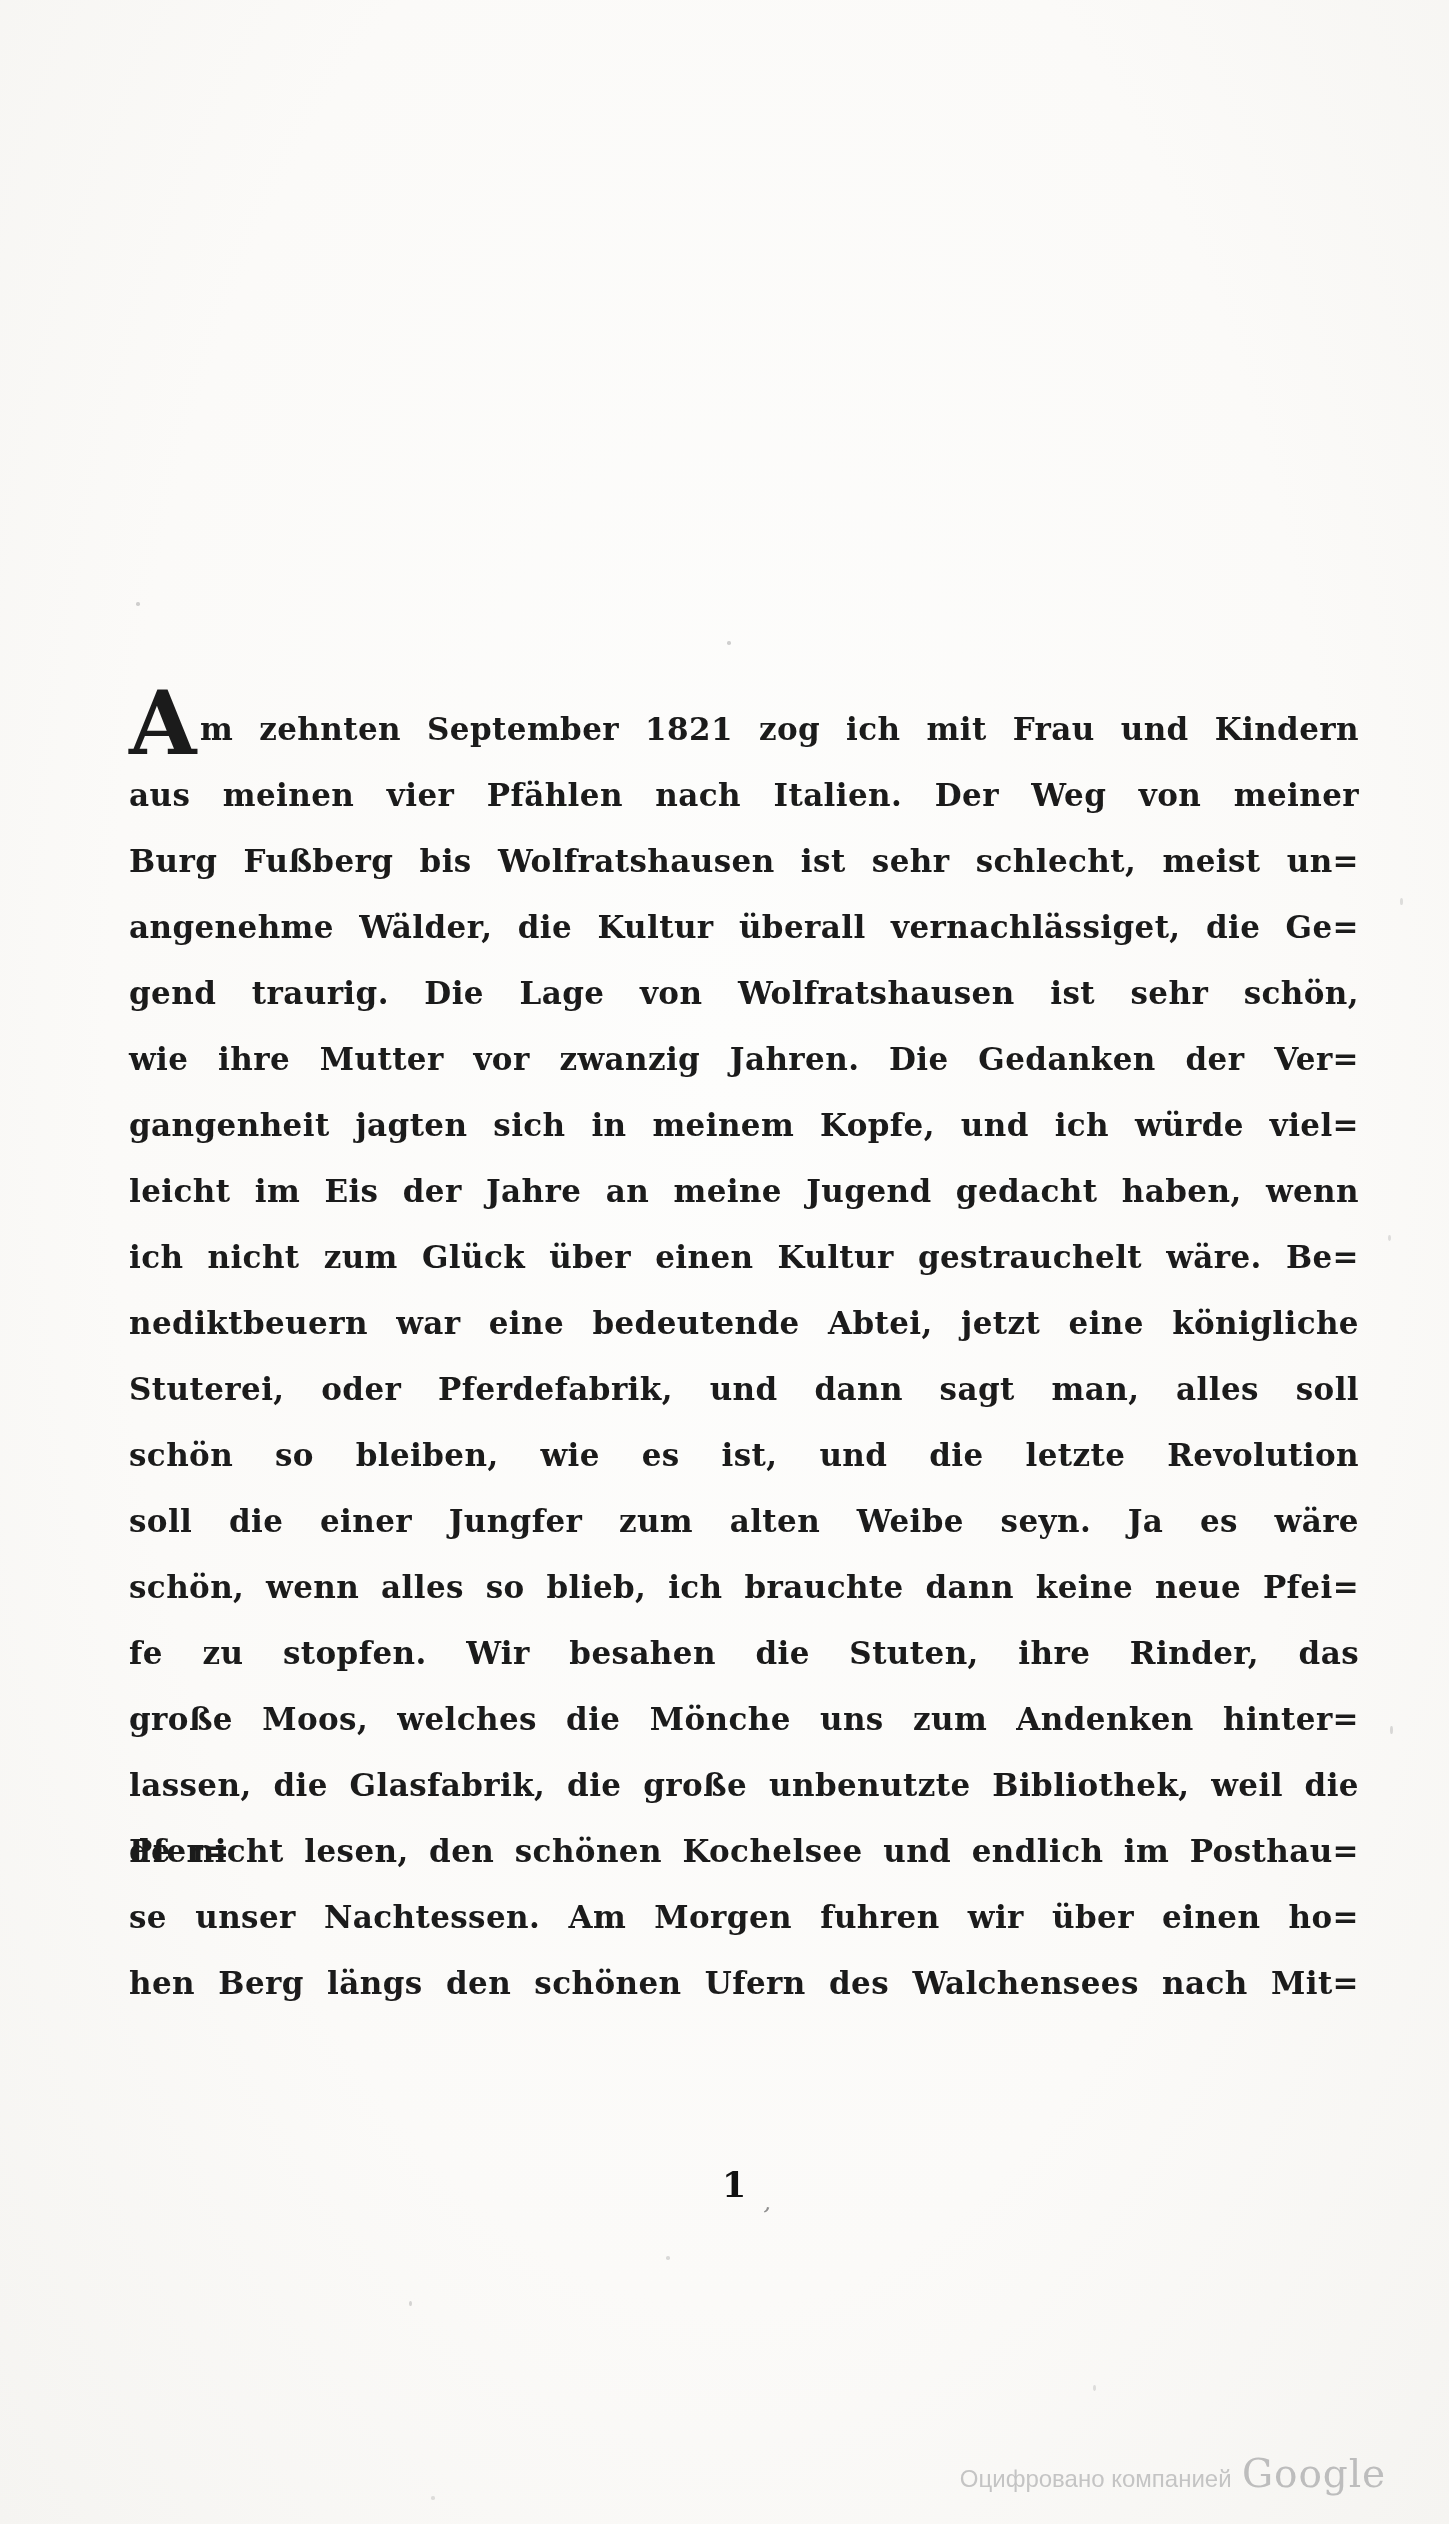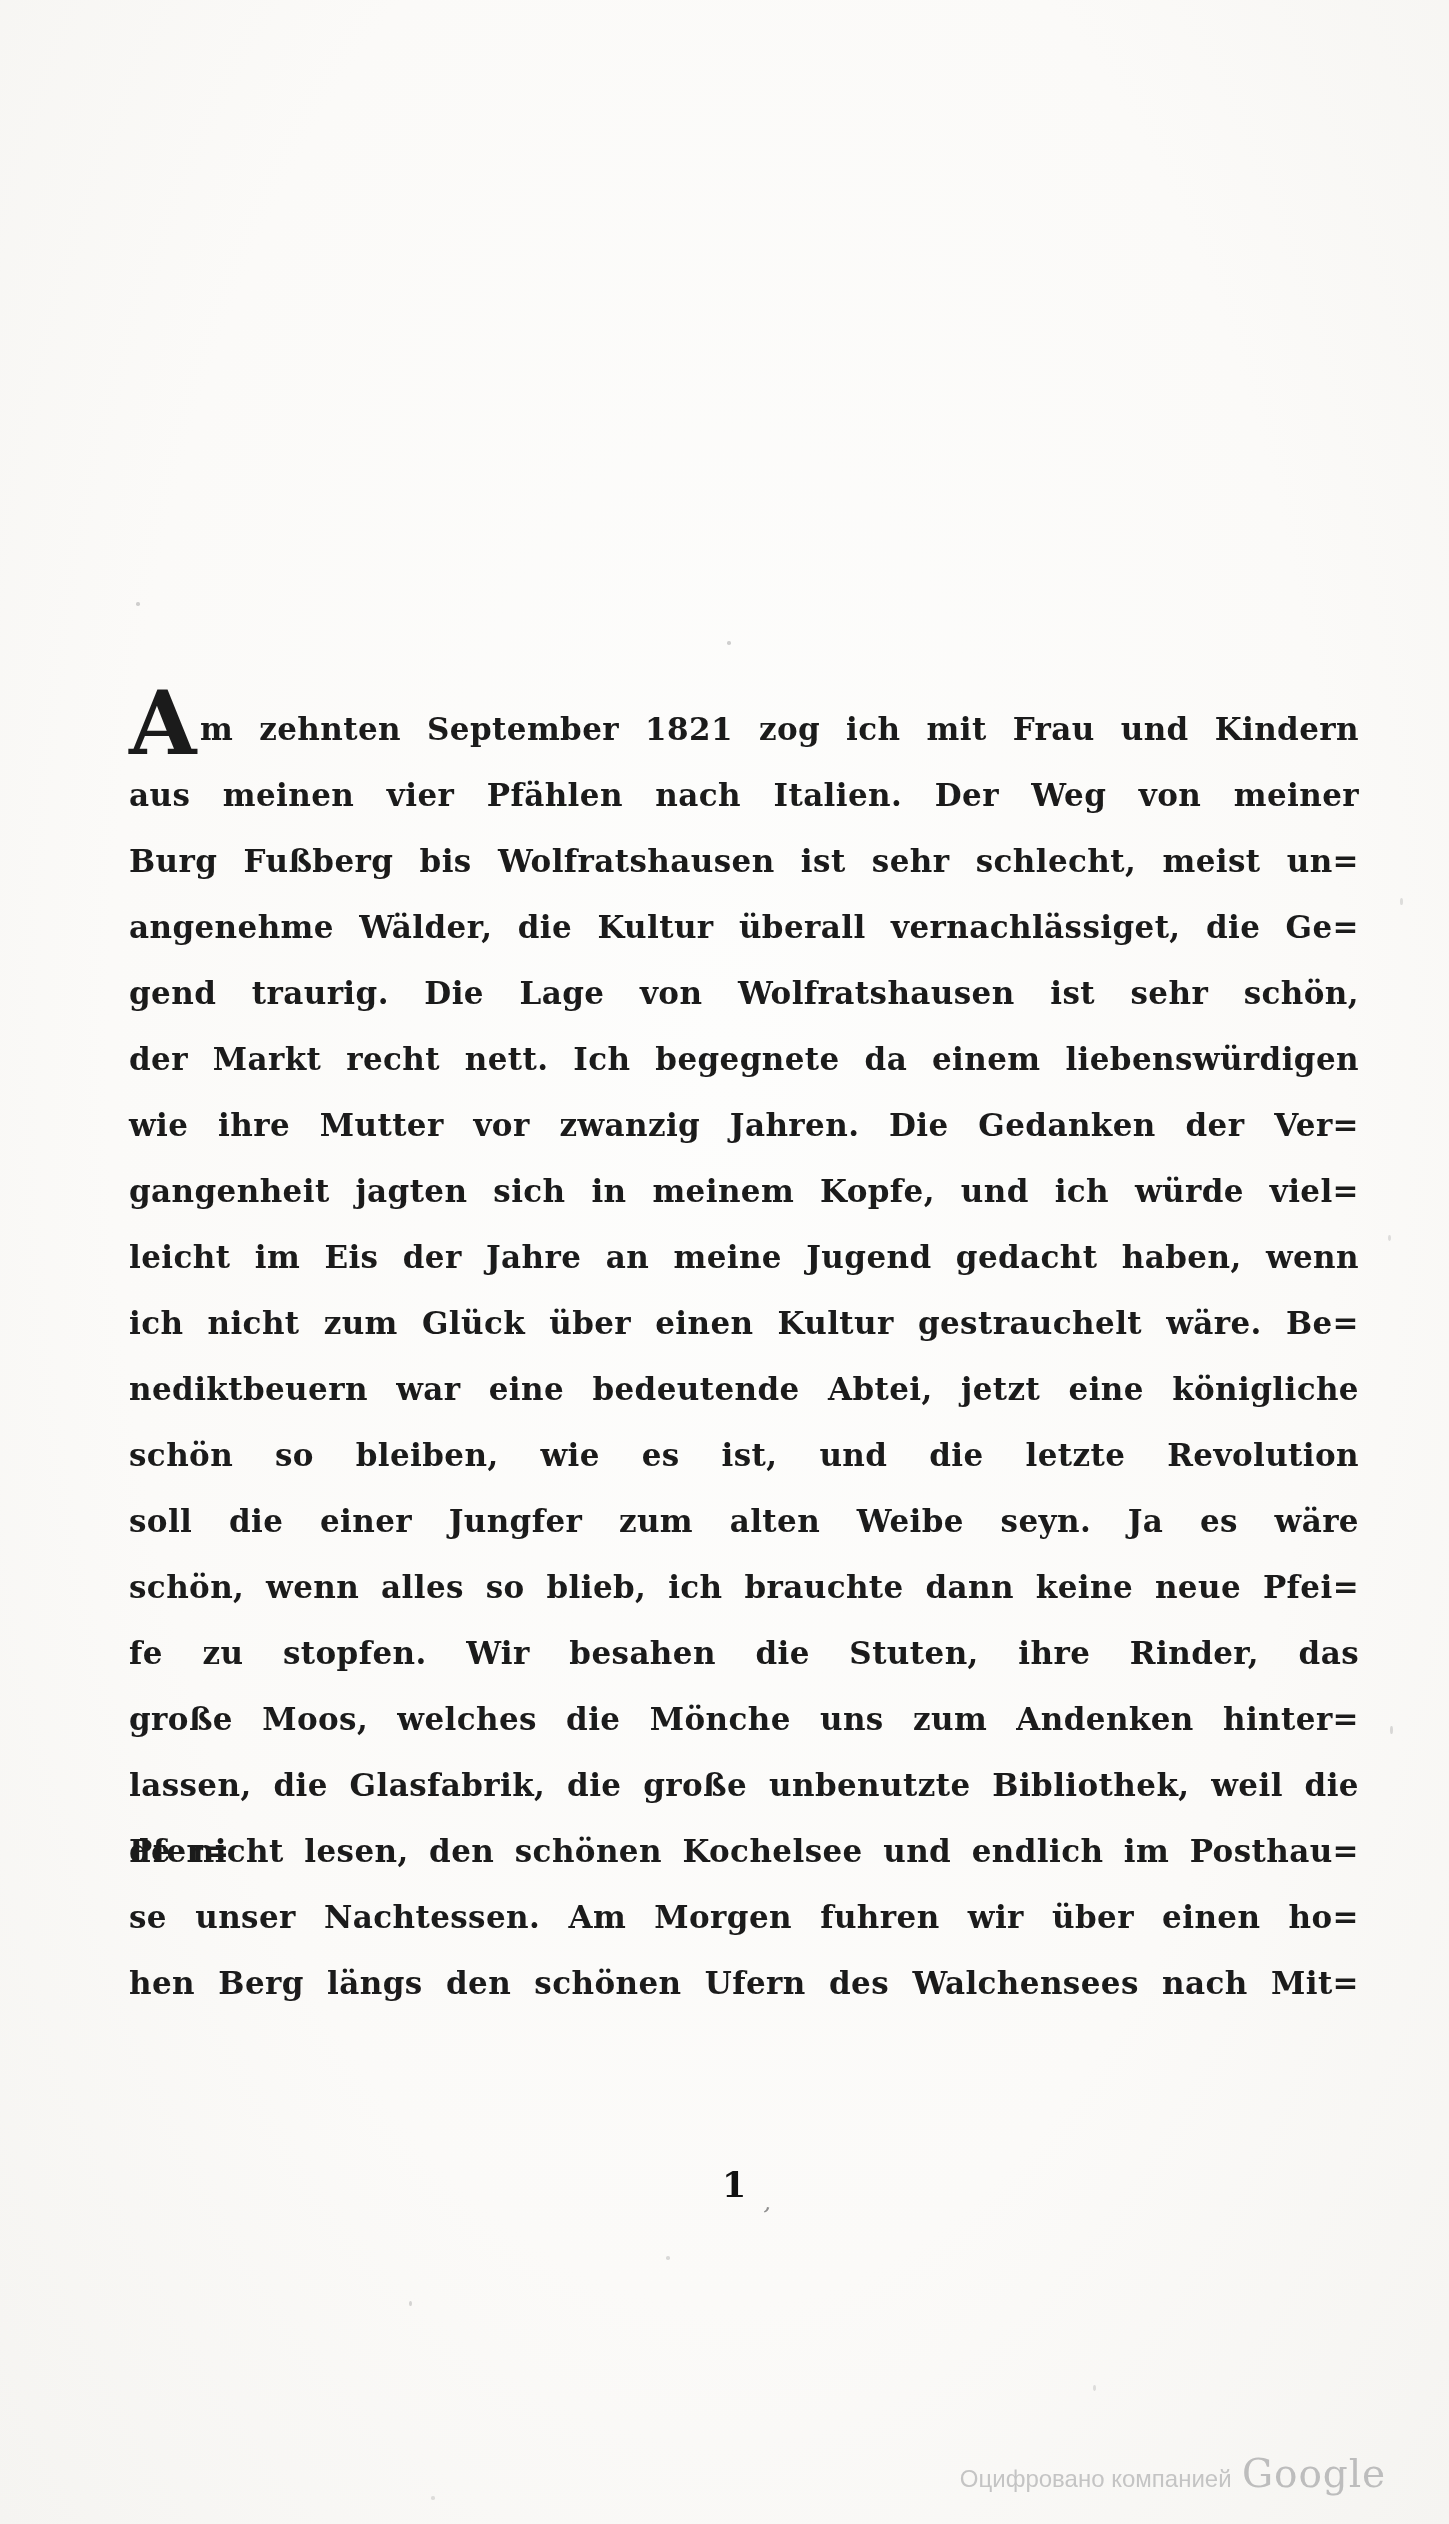--- a/index.html
+++ b/index.html
@@ -103,26 +103,26 @@
 <body>
 
 <div class="page">
 
   <div class="textblock">
     <div class="line"><span class="dropcap">A</span><span>m zehnten September 1821 zog ich mit Frau und Kindern</span></div>
     <div class="line">aus meinen vier Pfählen nach Italien. Der Weg von meiner</div>
     <div class="line">Burg Fußberg bis Wolfratshausen ist sehr schlecht, meist un=</div>
     <div class="line">angenehme Wälder, die Kultur überall vernachlässiget, die Ge=</div>
     <div class="line">gend traurig. Die Lage von Wolfratshausen ist sehr schön,</div>
-    <div class="line">der Markt recht nett. Ich begegnete da einem liebenswürdigen</div>
     <div class="line">wie ihre Mutter vor zwanzig Jahren. Die Gedanken der Ver=</div>
     <div class="line">gangenheit jagten sich in meinem Kopfe, und ich würde viel=</div>
     <div class="line">leicht im Eis der Jahre an meine Jugend gedacht haben, wenn</div>
     <div class="line">ich nicht zum Glück über einen Kultur gestrauchelt wäre. Be=</div>
     <div class="line">nediktbeuern war eine bedeutende Abtei, jetzt eine königliche</div>
+    <div class="line">Stuterei, oder Pferdefabrik, und dann sagt man, alles soll</div>
     <div class="line">schön so bleiben, wie es ist, und die letzte Revolution</div>
     <div class="line">soll die einer Jungfer zum alten Weibe seyn. Ja es wäre</div>
     <div class="line">schön, wenn alles so blieb, ich brauchte dann keine neue Pfei=</div>
     <div class="line">fe zu stopfen. Wir besahen die Stuten, ihre Rinder, das</div>
     <div class="line">große Moos, welches die Mönche uns zum Andenken hinter=</div>
     <div class="line">lassen, die Glasfabrik, die große unbenutzte Bibliothek, weil die Pfer=</div>
     <div class="line">de nicht lesen, den schönen Kochelsee und endlich im Posthau=</div>
     <div class="line">se unser Nachtessen. Am Morgen fuhren wir über einen ho=</div>
     <div class="line">hen Berg längs den schönen Ufern des Walchensees nach Mit=</div>
   </div>

